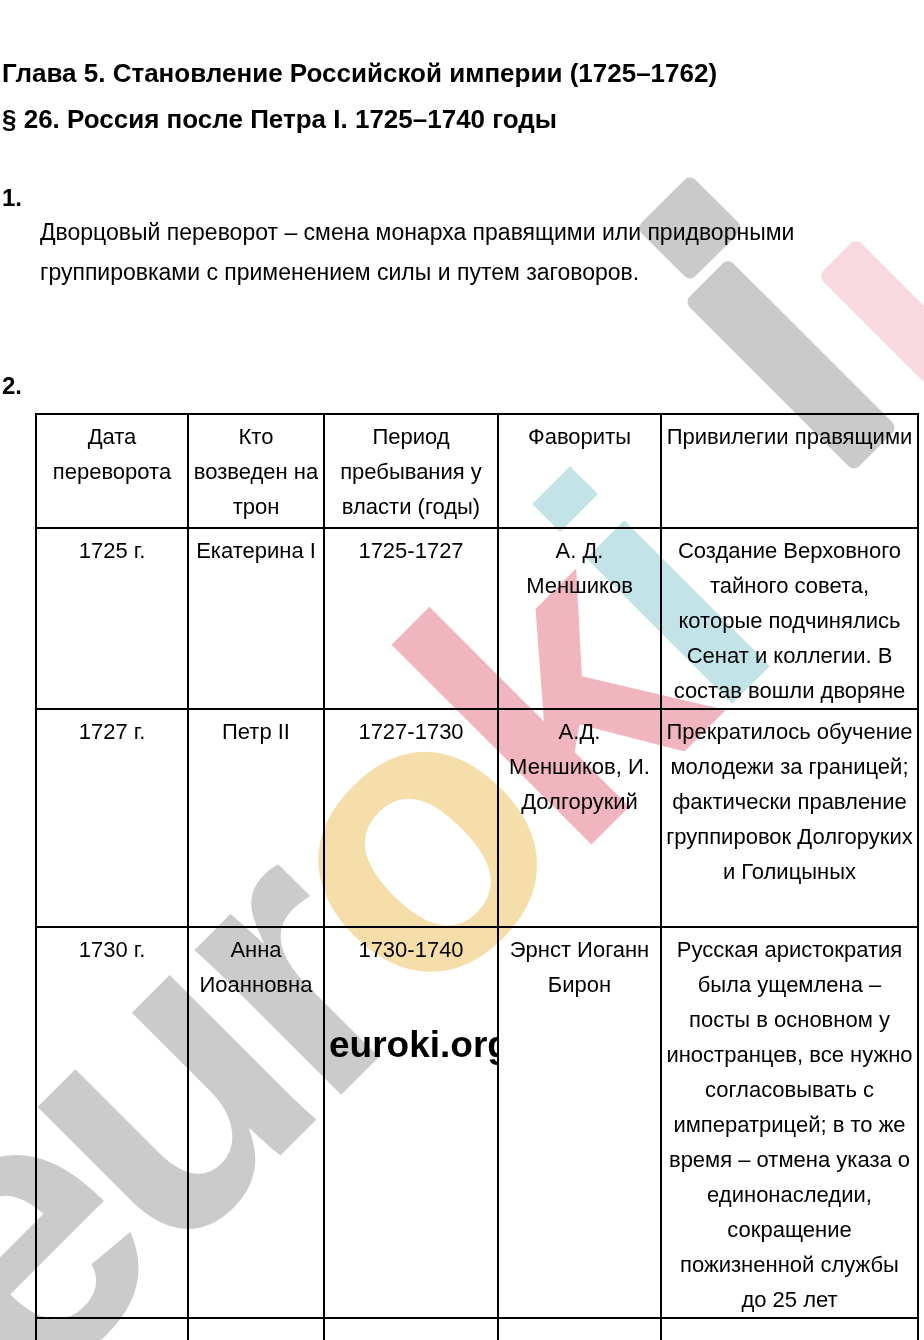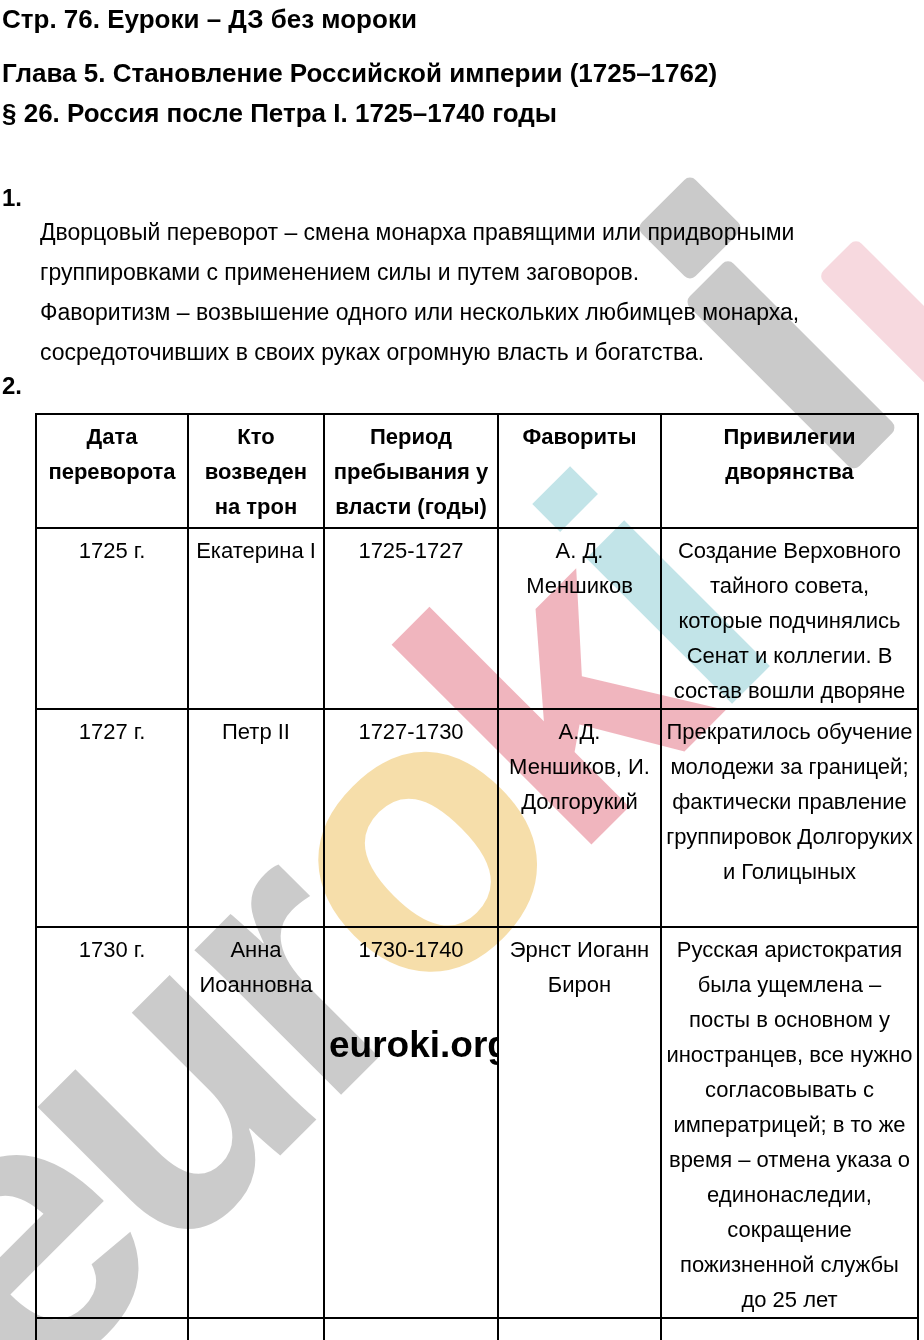--- a/index.html
+++ b/index.html
@@ -49,21 +49,21 @@
     transform: rotate(45deg);
     transform-origin: 0 0;
   }
 
   
   .content { position: absolute; inset: 0; z-index: 1; }
 
   .line-abs { position: absolute; left: 2px; white-space: nowrap; }
   .page-header  { top: 4px;   font-size: 26px; font-weight: 700; }
   .chapter-line { top: 58px;  font-size: 26px; font-weight: 700; }
-  .section-line { top: 98px; font-size: 26px; font-weight: 700; }
+  .section-line { top: 104px; font-size: 26px; font-weight: 700; }
   .task-number  { font-size: 24px; font-weight: 700; }
   .task1-num { top: 184px; }
   .task2-num { top: 372px; }
 
   .definitions {
     position: absolute; left: 40px; top: 212px;
     width: 836px;
     font-size: 23px; line-height: 40px;
   }
   .definitions p { margin: 0; }
@@ -75,21 +75,21 @@
     table-layout: fixed;
     font-size: 22px; line-height: 35px;
   }
   .coup-table td, .coup-table th {
     border: 2px solid #000;
     vertical-align: top;
     text-align: center;
     padding: 4px 4px 0 4px;
     overflow: hidden;
   }
-  .coup-table th { font-weight: 700; }
+  .coup-table th { font-weight: 400; }
   .col-1 { width: 152px; } .col-2 { width: 136px; } .col-3 { width: 174px; }
   .col-4 { width: 163px; } .col-5 { width: 257px; }
 
   .site-label {
     display: block;
     margin-top: 60px;
     font-size: 37px;
     font-weight: 700;
     white-space: nowrap;
   }
@@ -99,48 +99,46 @@
 
 <div class="watermark">
   <div class="wm-word"><span class="wm-letter" style="color: rgba(160, 160, 160, 0.55);">e</span><span class="wm-letter" style="color: rgba(160, 160, 160, 0.55);">u</span><span class="wm-letter" style="color: rgba(160, 160, 160, 0.55);">r</span><span class="wm-letter" style="color: rgba(238, 190, 85, 0.5);">o</span><span class="wm-letter" style="color: rgba(215, 60, 85, 0.38);">k</span><span class="wm-letter" style="color: rgba(120, 195, 205, 0.45);">i</span></div>
   <div class="wm-diamond"></div>
   <div class="wm-bar"></div>
   <div class="wm-bar2"></div>
 </div>
 
 <div class="content">
 
-  <div class="line-abs page-header">Стр. 76. Еуроки – ДЗ без мороки</div>
   <div class="line-abs chapter-line">Глава 5. Становление Российской империи (1725–1762)</div>
   <div class="line-abs section-line">§ 26. Россия после Петра I. 1725–1740 годы</div>
 
   <div class="line-abs task-number task1-num">1.</div>
 
   <div class="definitions">
     <p>Дворцовый переворот – смена монарха правящими или придворными группировками с применением силы и путем заговоров.</p>
-    <p>Фаворитизм – возвышение одного или нескольких любимцев монарха, сосредоточивших в своих руках огромную власть и богатства.</p>
   </div>
 
   <div class="line-abs task-number task2-num">2.</div>
 
   <table class="coup-table">
     <colgroup>
       <col class="col-1">
         <col class="col-2">
         <col class="col-3">
         <col class="col-4">
         <col class="col-5">
     </colgroup>
     <tbody>
         <tr style="height:114px">
       <th>Дата переворота</th>
       <th>Кто возведен на трон</th>
       <th>Период пребывания у власти (годы)</th>
       <th>Фавориты</th>
-      <th>Привилегии дворянства</th>
+      <th>Привилегии правящими</th>
     </tr>
     <tr style="height:134px">
       <td>1725 г.</td>
       <td>Екатерина I</td>
       <td>1725-1727</td>
       <td>А. Д. Меншиков</td>
       <td>Создание Верховного тайного совета, которые подчинялись Сенат и коллегии. В состав вошли дворяне</td>
     </tr>
     <tr style="height:218px">
       <td>1727 г.</td>

